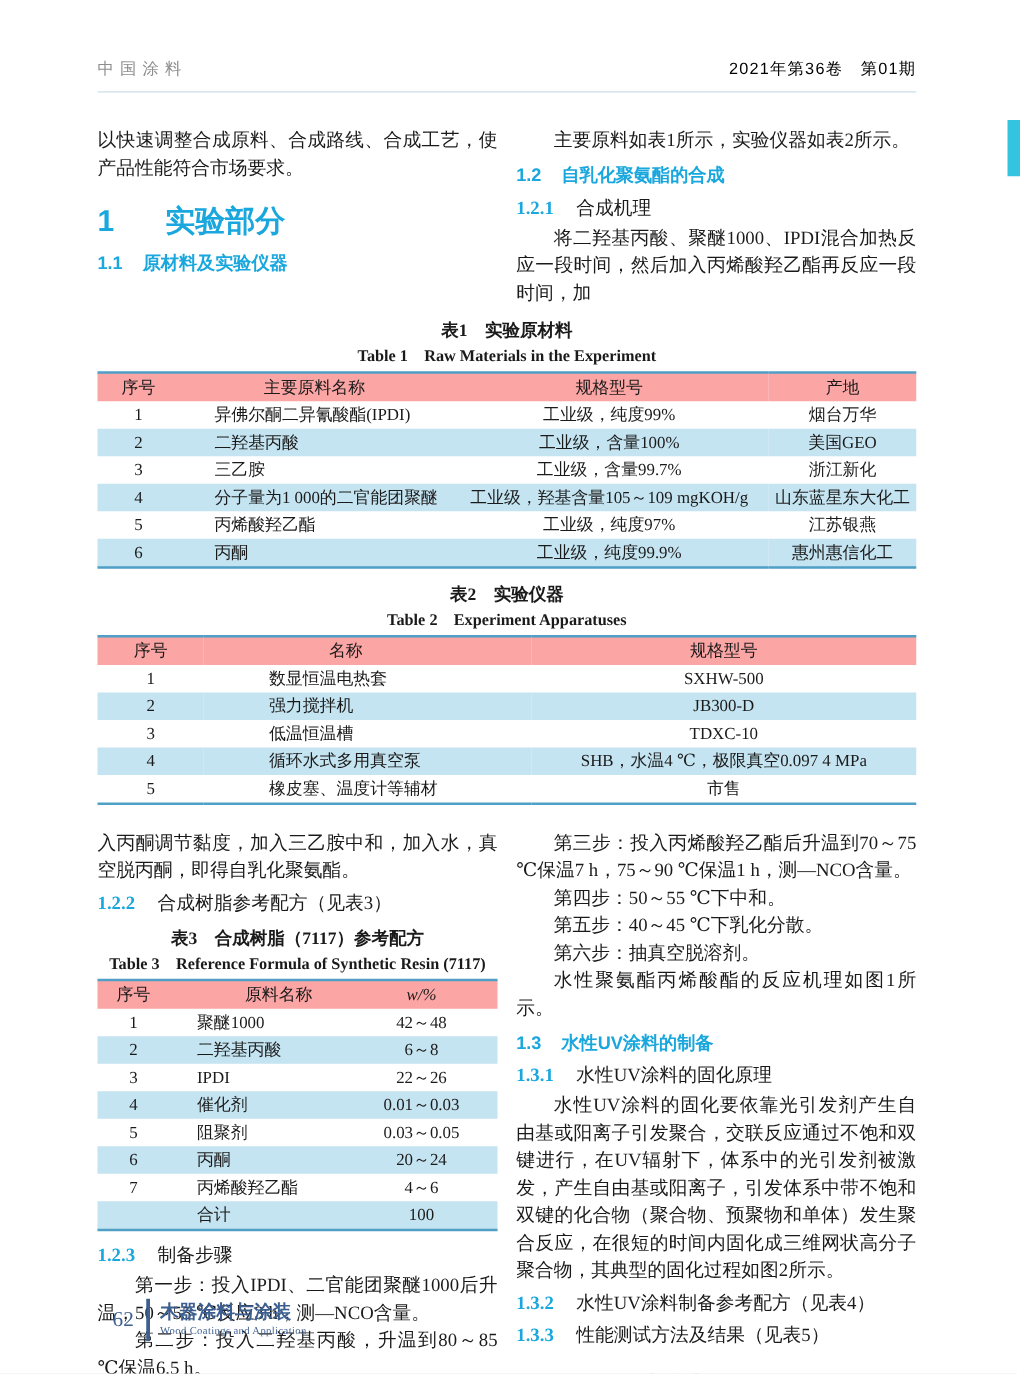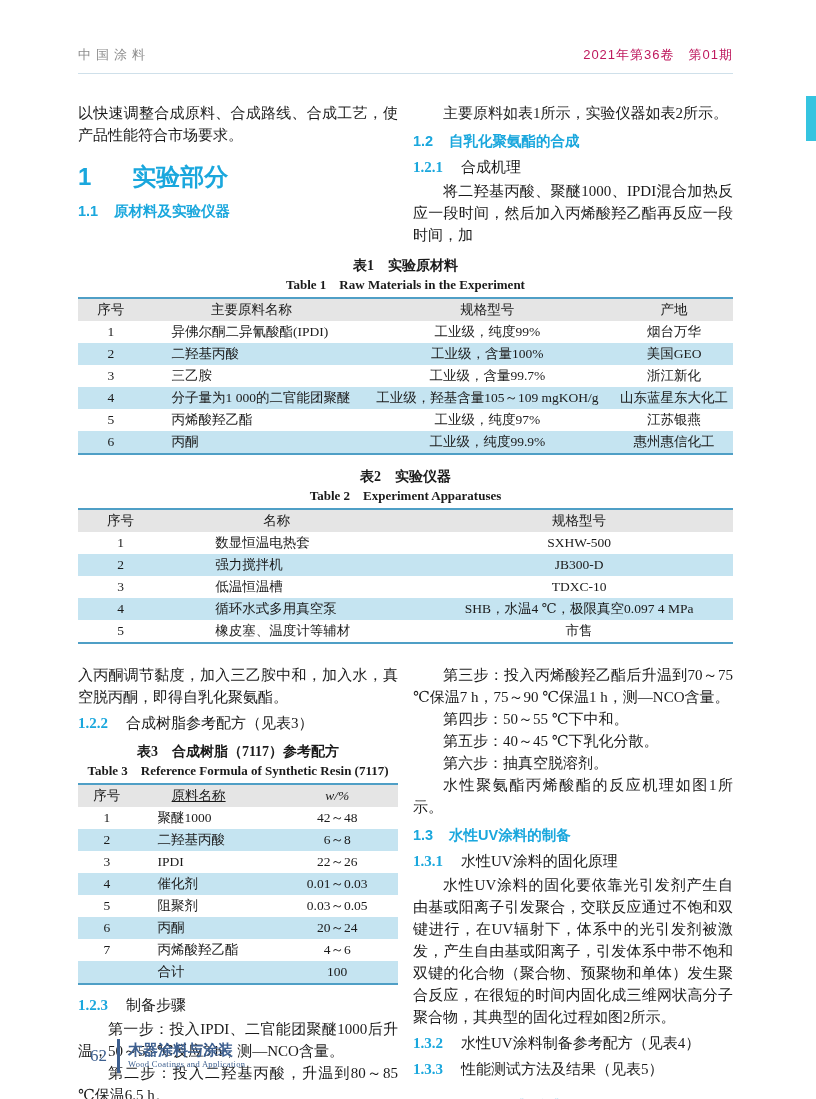--- a/index.html
+++ b/index.html
@@ -7,21 +7,21 @@
     position:relative; width:816px; height:1099px; margin:0 auto; background:#ffffff;
     font-family:"Liberation Serif","DejaVu Serif",serif; color:#1a1a1a; overflow:hidden;
   }
   .content { position:absolute; left:78px; top:46px; width:655px; }
 
   
   .pagehead { display:flex; justify-content:space-between; align-items:flex-end;
     font-family:"Liberation Sans","DejaVu Sans",sans-serif; font-size:13px; color:#8d8d8d;
     border-bottom:1px solid #cfe0ea; padding-bottom:9px; }
   .journal-name { letter-spacing:5px; }
-  .issue-info { letter-spacing:1px; color:#be185d; }
+  .issue-info { letter-spacing:1px; color:#000000; }
 
   
   .cols { display:flex; gap:15px; }
   .col { width:320px; }
   .rowA { margin-top:28px; }
   .rowB { margin-top:20px; }
 
   p.body { font-size:15px; line-height:22px; text-align:justify; margin:0; }
   p.ind { text-indent:2em; }
 
@@ -38,36 +38,36 @@
   .h3 .htitle { color:#1a1a1a; }
 
   
   .tables-block { margin-top:10px; }
   .tcap { text-align:center; font-weight:bold; }
   .tcap .cn { font-size:14px; line-height:20px; }
   .tcap .en { font-size:13px; line-height:18px; font-family:"Liberation Serif","DejaVu Serif",serif; }
   table { width:100%; border-collapse:collapse; margin-top:3px;
           border-top:2px solid #4f9fc6; border-bottom:2px solid #4f9fc6; font-size:13.5px; }
   th,td { padding:0 2px; height:22px; line-height:22px; text-align:center; font-weight:normal; }
-  thead tr { background:#e5e5e5; }
+  thead tr { background:#fca5a5; }
   tbody tr:nth-child(even) { background:#c5e4f1; }
   .tgap { height:12px; }
   .t1 th:nth-child(1), .t1 td:nth-child(1) { width:10%; }
   .t1 th:nth-child(2), .t1 td:nth-child(2) { width:33%; }
   .t1 th:nth-child(3), .t1 td:nth-child(3) { width:39%; }
   .t1 td:nth-child(2) { text-align:left; padding-left:28px; }
   .t2 th:nth-child(1), .t2 td:nth-child(1) { width:13%; }
   .t2 th:nth-child(2), .t2 td:nth-child(2) { width:40%; }
   .t2 td:nth-child(2) { text-align:left; padding-left:52px; }
   .t2 th:nth-child(2) { text-align:left; padding-left:100px; }
   .t3 { margin-top:3px; }
   .t3 th:nth-child(1), .t3 td:nth-child(1) { width:18%; }
   .t3 th:nth-child(2), .t3 td:nth-child(2) { width:44%; }
   .t3 td:nth-child(2) { text-align:left; padding-left:22px; }
-  .t3 th:nth-child(2) { text-align:left; padding-left:36px;text-decoration:underline; }
+  .t3 th:nth-child(2) { text-align:center; padding-left:36px; }
   .t3 th:nth-child(3) { font-style:italic; }
   .t3cap { margin-top:8px; }
   .steps-head { margin-top:9px; }
 
   
   .pagefoot { position:absolute; left:90px; bottom:26px; display:flex; align-items:center;
               color:#3d5f8f; }
   .pf-num { font-size:17px; margin-right:10px; }
   .pf-bar { width:3px; height:34px; background:#3d5f8f; margin-right:8px; }
   .pf-cn { font-family:Liberation Serif, serif; font-weight:bold;

